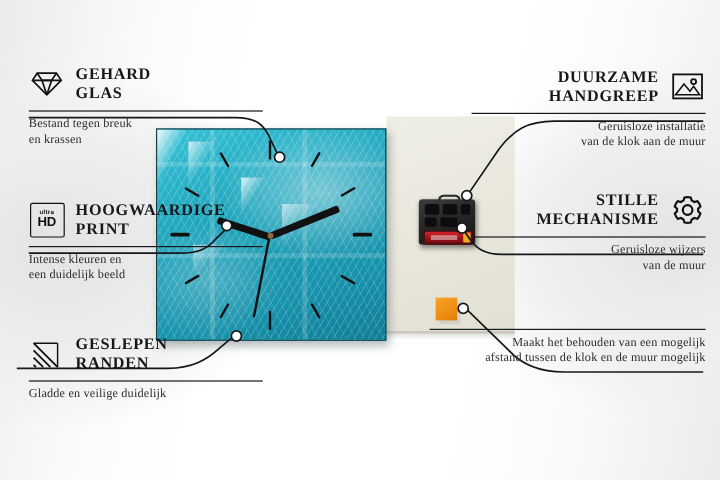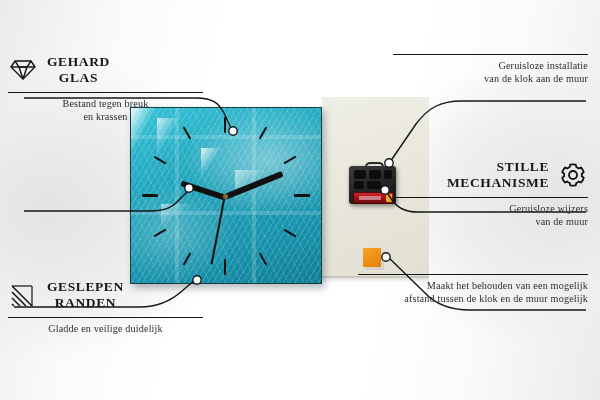--- a/index.html
+++ b/index.html
@@ -82,21 +82,21 @@
   .clock-shadow{
     position:absolute;left:33px;top:190px;width:192px;height:9px;
     background:radial-gradient(ellipse 96px 6px at 50% 0%,rgba(60,70,75,.40),rgba(60,70,75,0) 72%);
   }
 
   
   #links{position:absolute;left:0;top:0;width:600px;height:400px;pointer-events:none;}
 
   
   .feature{position:absolute;width:195px;}
-  .feature.left{left:8px;text-align:center;}
+  .feature.left{left:24px;text-align:left;}
   .feature.right{right:12px;text-align:right;}
   .fhead{display:flex;align-items:center;gap:9px;height:40px;}
   .feature.right .fhead{flex-direction:row-reverse;}
   .ficon{width:30px;height:30px;flex:0 0 30px;display:flex;align-items:center;justify-content:center;color:#111;}
   .ftitle{
     font-size:13.5px;font-weight:bold;letter-spacing:.6px;color:#15171a;
     line-height:1.16;text-transform:uppercase;
   }
   .frule{height:0;border-top:1.3px solid #15171a;margin-top:2px;}
   .fdesc{
@@ -202,20 +202,39 @@
         <span>GLAS</span>
       </span>
     </div>
     <div class="frule"></div>
     <div class="fdesc">
       <span>Bestand tegen breuk</span><br>
       <span>en krassen</span>
     </div>
   </div>
 
+  <div class="feature left" style="top:163px">
+    <div class="fhead">
+      <span class="ficon">
+        <span class="ihd">
+          <span class="u">ultra</span>
+          <span class="h">HD</span>
+        </span>
+      </span>
+      <span class="ftitle">
+        <span>HOOGWAARDIGE</span><br>
+        <span>PRINT</span>
+      </span>
+    </div>
+    <div class="frule"></div>
+    <div class="fdesc">
+      <span>Intense kleuren en</span><br>
+      <span>een duidelijk beeld</span>
+    </div>
+  </div>
 
   <div class="feature left" style="top:275px">
     <div class="fhead">
       <span class="ficon">
         <svg width="26" height="26" viewBox="0 0 26 26" fill="none" stroke="#111" stroke-width="1.5">
           <path d="M2 4 L22 24"></path>
             <path d="M2 10 L16 24"></path>
             <path d="M2 16 L10 24"></path>
             <path d="M2 22 L4 24"></path>
           <path d="M2 4 H22" stroke-width="1.2"></path>
@@ -227,20 +246,33 @@
         <span>RANDEN</span>
       </span>
     </div>
     <div class="frule"></div>
     <div class="fdesc">
       <span>Gladde en veilige duidelijk</span>
     </div>
   </div>
 
   <div class="feature right" style="top:52px">
+    <div class="fhead">
+      <span class="ficon">
+        <svg width="28" height="24" viewBox="0 0 28 24" fill="none" stroke="#111" stroke-width="1.5">
+          <rect x="2" y="2" width="24" height="20"></rect>
+          <path d="M4 19 L11 10 L16 16 L19 12 L24 19 Z" stroke-width="1.3"></path>
+          <circle cx="19" cy="8" r="2.1"></circle>
+        </svg>
+      </span>
+      <span class="ftitle">
+        <span>DUURZAME</span><br>
+        <span>HANDGREEP</span>
+      </span>
+    </div>
     <div class="frule"></div>
     <div class="fdesc">
       <span>Geruisloze installatie</span><br>
       <span>van de klok aan de muur</span>
     </div>
   </div>
 
   <div class="feature right" style="top:155px">
     <div class="fhead">
       <span class="ficon">

